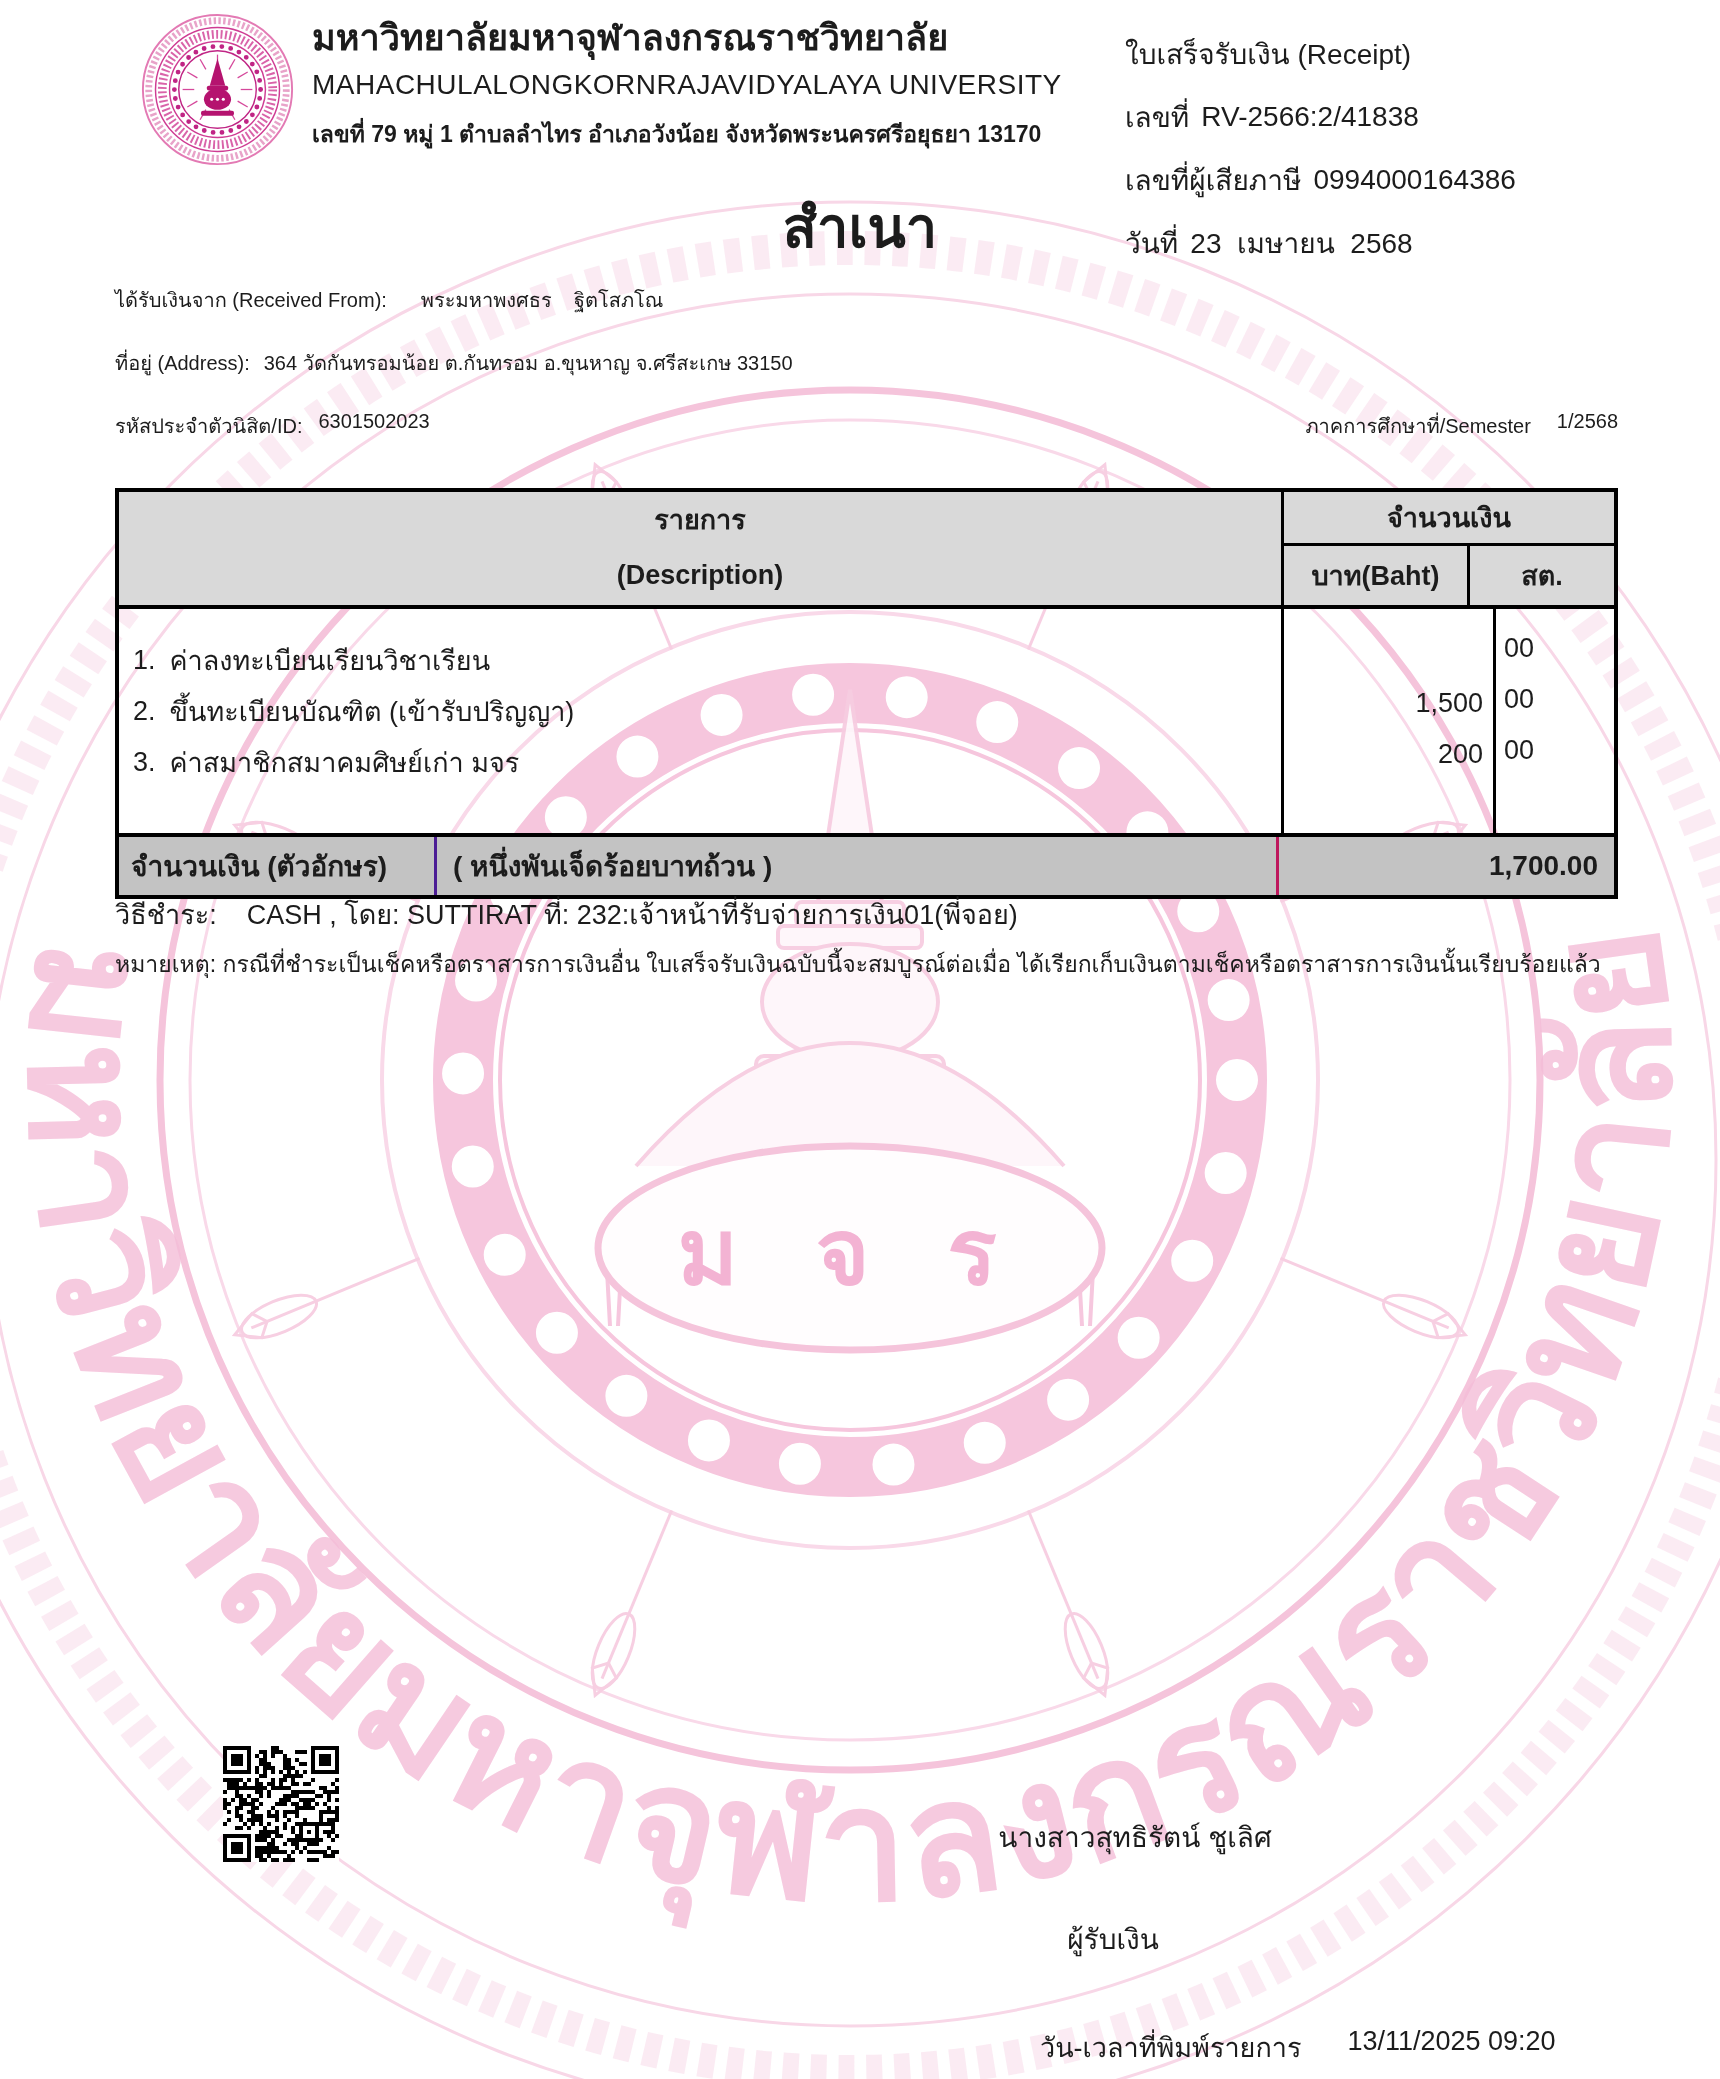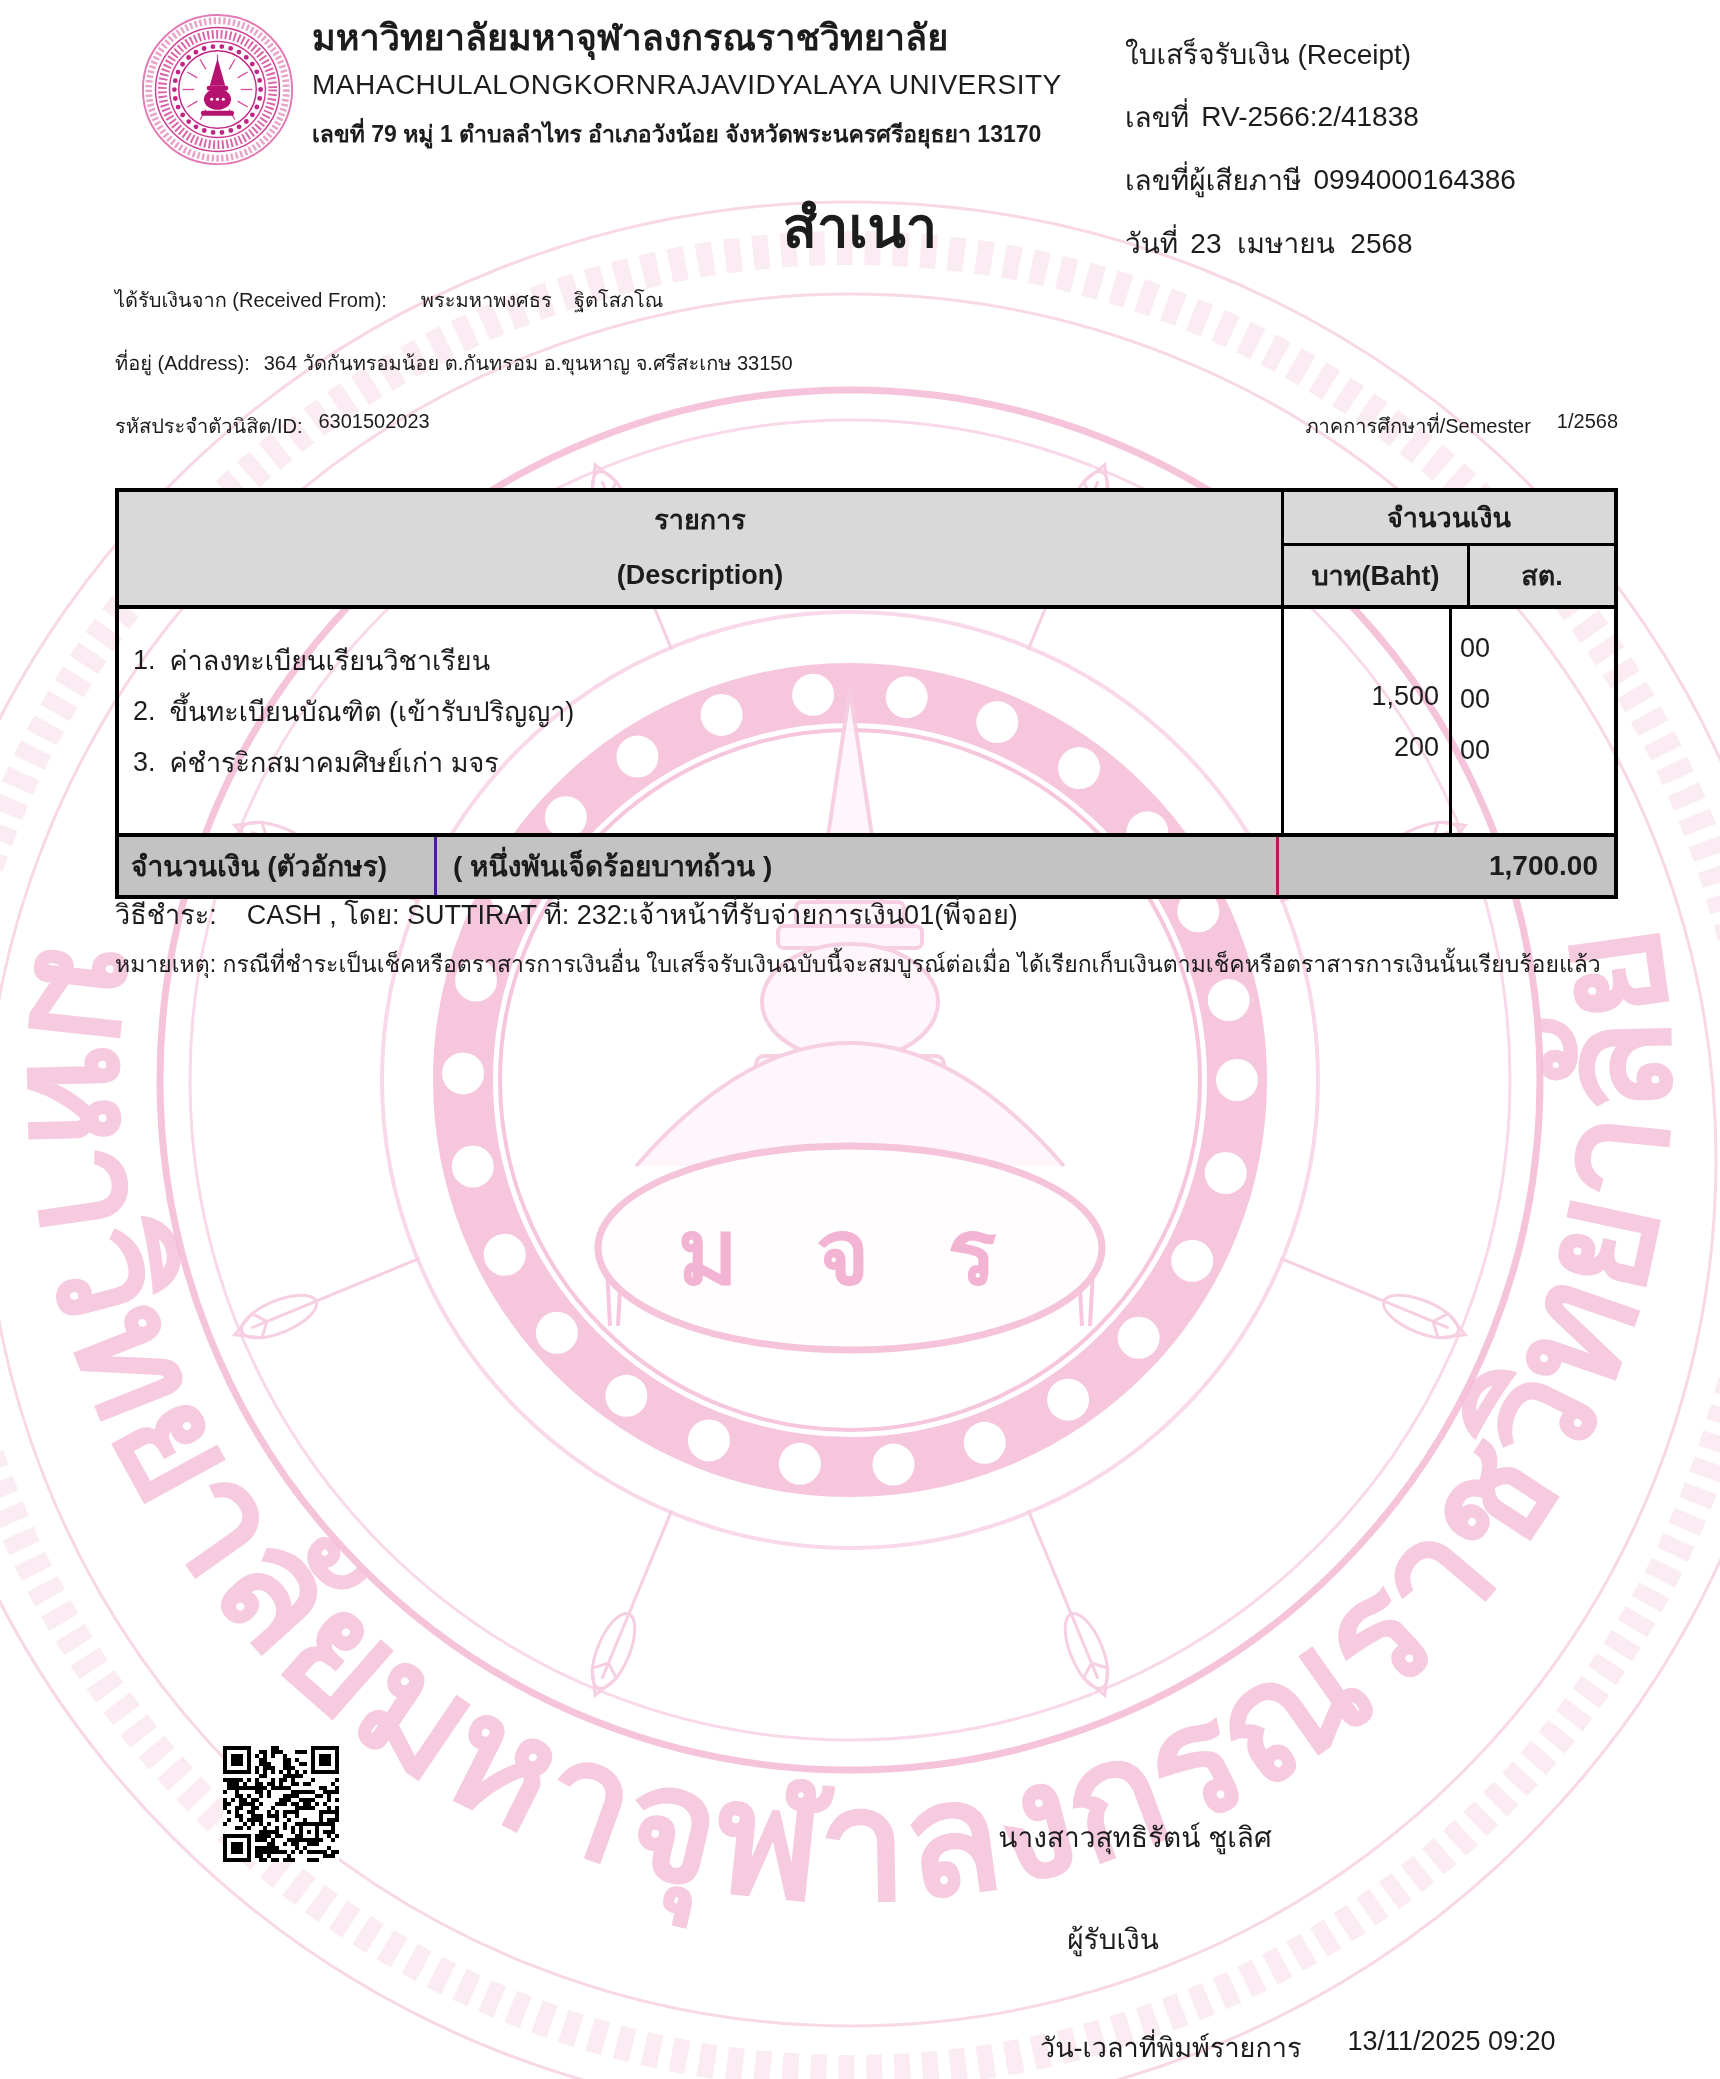--- a/index.html
+++ b/index.html
@@ -41,21 +41,21 @@
   .t-desc-cell{width:1162px;display:flex;flex-direction:column;}
   .t-desc-cell .l1{height:54px;display:flex;align-items:center;justify-content:center;}
   .t-desc-cell .l2{height:59px;display:flex;align-items:center;justify-content:center;}
   .t-amt-col{flex:1;border-left:3px solid #000;display:flex;flex-direction:column;}
   .t-amt-top{height:54px;display:flex;align-items:center;justify-content:center;border-bottom:3px solid #000;}
   .t-amt-bottom{height:59px;display:flex;}
   .t-baht-h{width:186px;display:flex;align-items:center;justify-content:center;border-right:3px solid #000;}
   .t-st-h{flex:1;display:flex;align-items:center;justify-content:center;}
   .t-body{display:flex;border-top:4px solid #000;height:228px;font-size:27px;}
   .col-desc{width:1162px;padding:26px 0 0 14px;}
-  .col-baht{width:168px;border-left:3px solid #000;padding-top:11px;text-align:left;}
+  .col-baht{width:212px;border-left:3px solid #000;padding-top:18px;text-align:left;}
   .col-st{flex:1;border-left:3px solid #000;padding:14px 0 0 8px;}
   .bline{height:51px;display:flex;align-items:center;gap:14px;}
   .col-baht .bline{justify-content:flex-end;padding-right:10px;}
   .t-total{display:flex;border-top:4px solid #000;height:62px;background:#c3c3c3;font-size:28px;font-weight:bold;}
   .tt-label{width:318px;border-right:3px solid #4c1d95;display:flex;align-items:center;padding-left:12px;}
   .tt-text{flex:1;display:flex;align-items:center;padding-left:16px;}
   .tt-amt{width:338px;border-left:3px solid #be185d;display:flex;align-items:center;justify-content:flex-end;padding-right:16px;}
 
   
   .payline{left:115px;top:893px;font-size:27px;display:flex;gap:30px;white-space:pre;}
@@ -225,21 +225,21 @@
           <div class="bline">
             <span>1.</span>
             <span>ค่าลงทะเบียนเรียนวิชาเรียน</span>
           </div>
           <div class="bline">
             <span>2.</span>
             <span>ขึ้นทะเบียนบัณฑิต (เข้ารับปริญญา)</span>
           </div>
           <div class="bline">
             <span>3.</span>
-            <span>ค่ชำระิกสมาคมศิษย์เก่า มจร</span>
+            <span>ค่าสมาชิกสมาคมศิษย์เก่า มจร</span>
           </div>
         </div>
         <div class="col-baht">
           <div class="bline"></div>
           <div class="bline">1,500</div>
           <div class="bline">200</div>
         </div>
         <div class="col-st">
           <div class="bline">00</div>
           <div class="bline">00</div>

